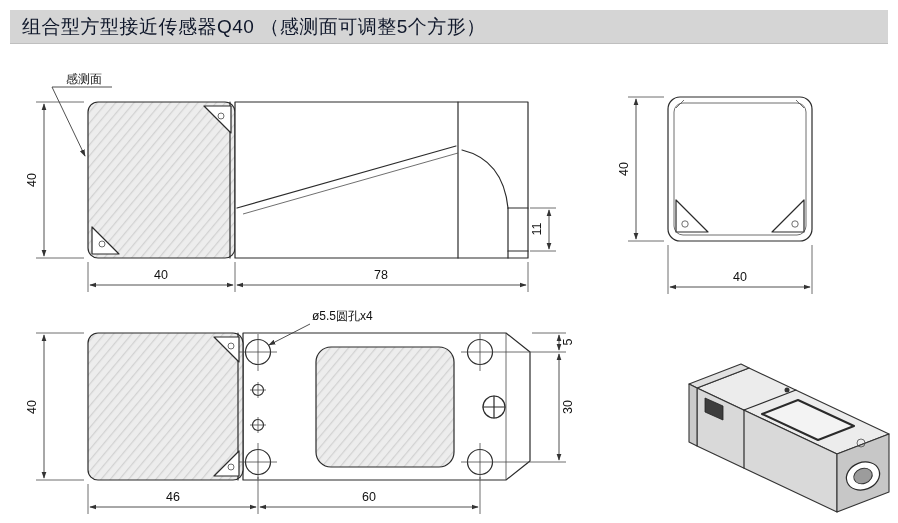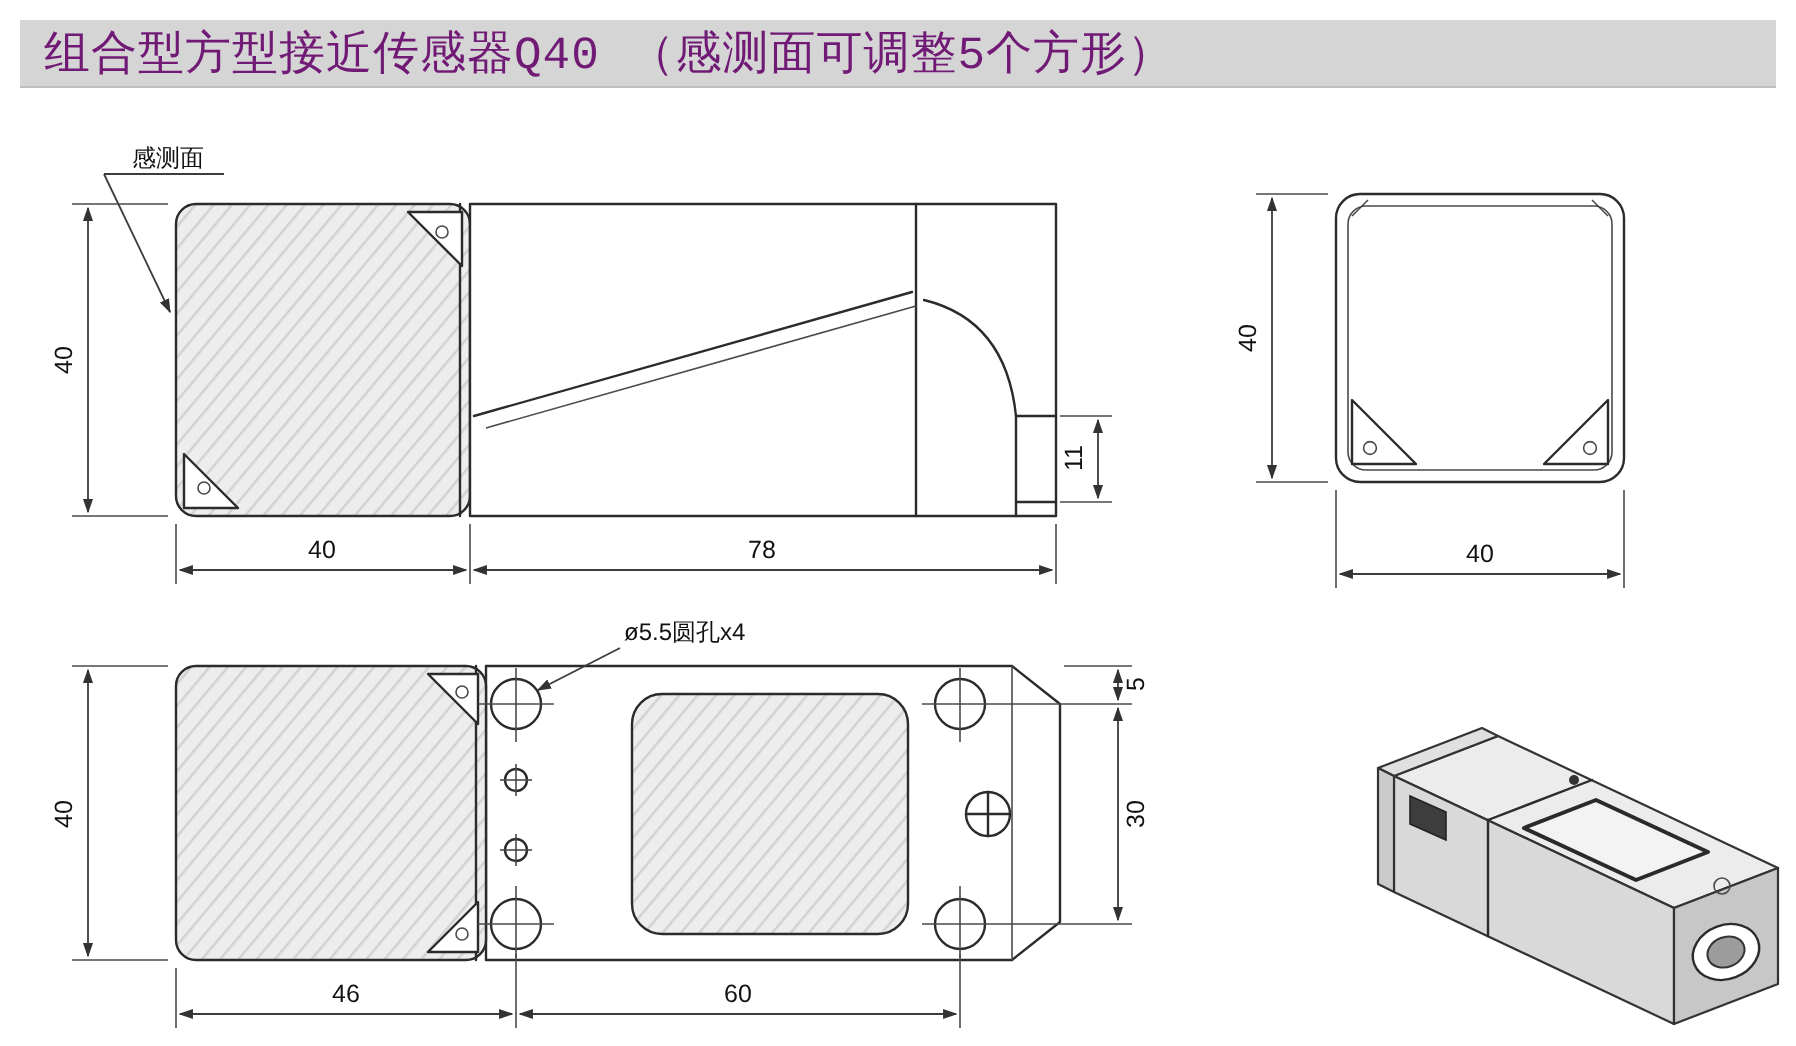--- a/index.html
+++ b/index.html
@@ -4,22 +4,22 @@
 <style>
   * { margin:0; padding:0; box-sizing:border-box; }
   html, body { width:898px; height:523px; background:#ffffff; font-family:"Liberation Sans", sans-serif; }
   .page { position:relative; width:898px; height:523px; background:#ffffff; overflow:hidden; }
   .titlebar {
     position:absolute; left:10px; top:10px; width:878px; height:34px;
     background:#d5d5d5; border-bottom:1px solid #bfbfbf;
     display:flex; align-items:center; padding:0 12px;
   }
   .titlebar .title-text {
-    font-family:Liberation Mono, monospace;
-    font-size:23px; color:#701a75; letter-spacing:0.5px; white-space:nowrap;
+    font-family:Liberation Sans, sans-serif;
+    font-size:19px; color:#0f172a; letter-spacing:0.5px; white-space:nowrap;
   }
   .drawing { position:absolute; left:0; top:0; }
 
   
   .ol   { stroke:#2b2b2b; stroke-width:1.2; fill:none; stroke-linejoin:round; stroke-linecap:round; }
   .olf  { stroke:#2b2b2b; stroke-width:1.2; fill:#ffffff; stroke-linejoin:round; }
   .hatchf { stroke:#2b2b2b; stroke-width:1.2; fill:url(#hatch); stroke-linejoin:round; }
   .thin { stroke:#4a4a4a; stroke-width:0.8; fill:none; }
   .dim  { stroke:#3c3c3c; stroke-width:0.9; fill:none; }
   .dimtxt { font:12.5px "Liberation Sans", sans-serif; fill:#111; }

